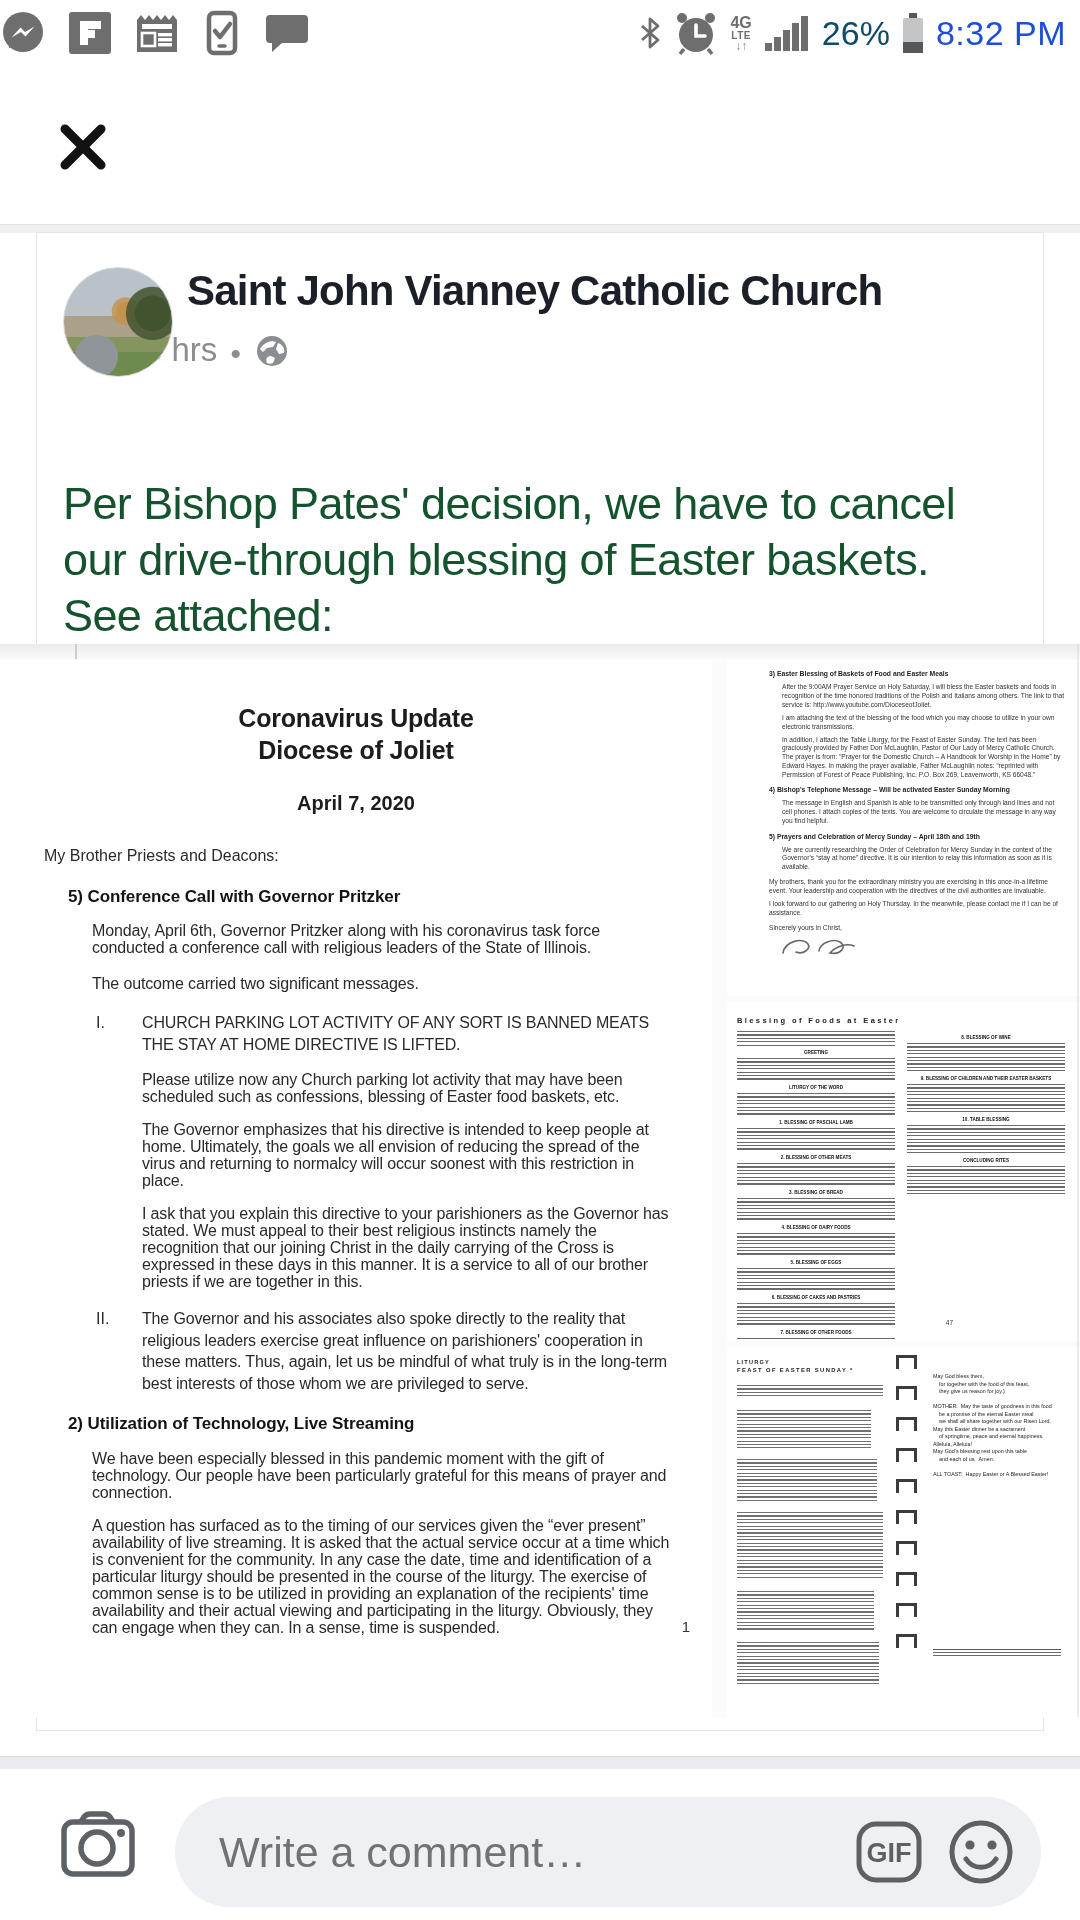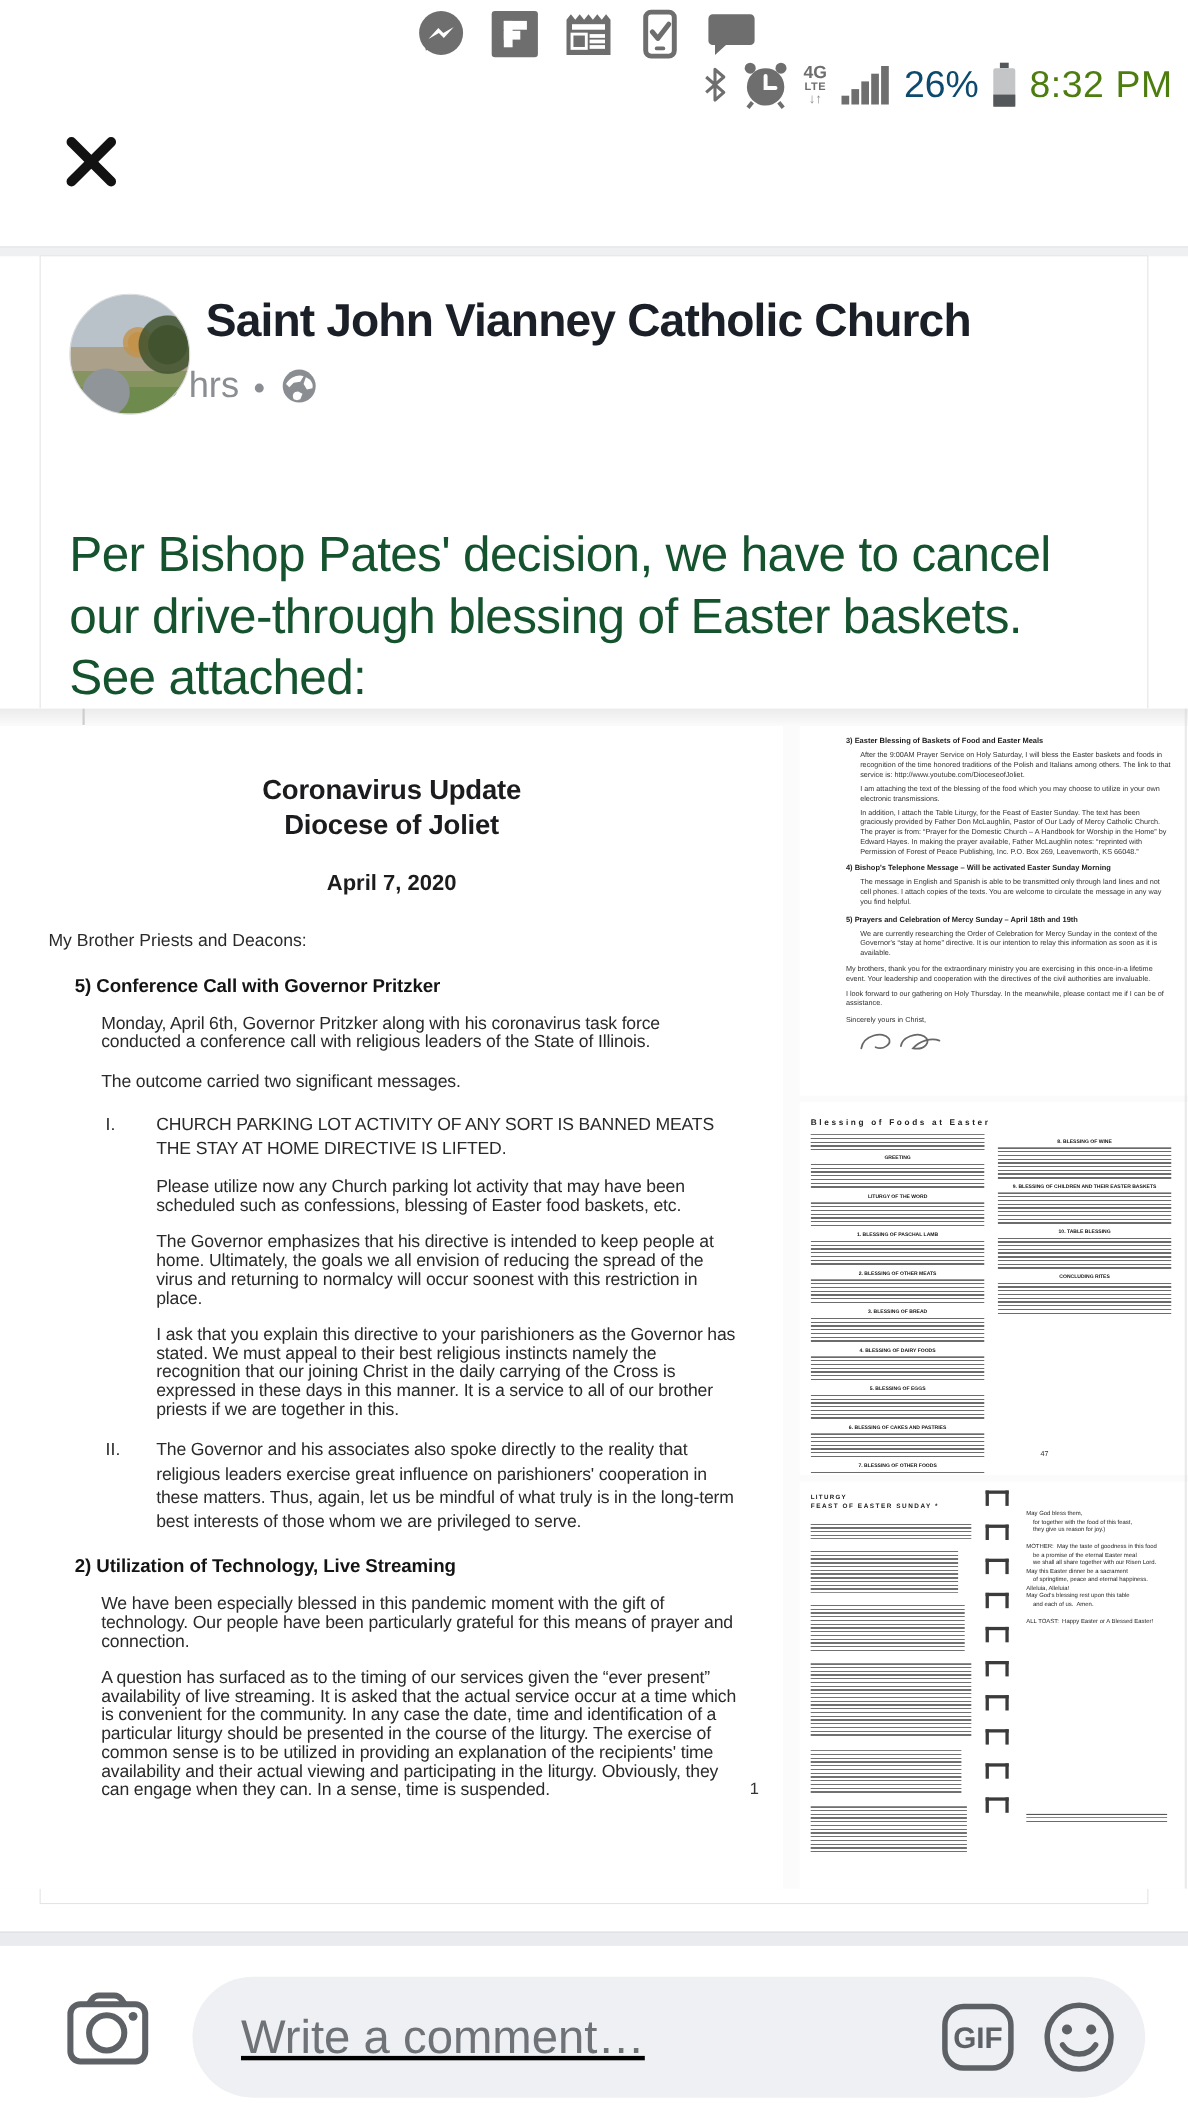--- a/index.html
+++ b/index.html
@@ -1,30 +1,30 @@
 <!DOCTYPE html>
 <html><head>
 <meta charset="utf-8">
 <style>
   html,body{margin:0;padding:0;}
   body{width:1080px;height:1920px;background:#ffffff;position:relative;overflow:hidden;
        font-family:"Liberation Sans", sans-serif;}
 
   
-  .statusbar{position:absolute;top:0;left:0;right:0;height:58px;display:flex;align-items:center;
-             padding:8px 14px 0 0;box-sizing:border-box;flex-direction:column;}
+  .statusbar{position:absolute;top:0;left:0;right:0;height:58px;display:flex;
+             padding:8px 14px 0 0;box-sizing:border-box;}
   .sb-left{display:flex;align-items:center;gap:22px;}
   .sb-right{margin-left:auto;display:flex;align-items:center;gap:11px;color:#6b6b6b;}
   .sb-ico{display:block;}
   .lte{display:flex;flex-direction:column;align-items:center;line-height:1;color:#6e6e6e;font-weight:bold;}
   .lte .t{font-size:16px;}
   .lte .b{font-size:10px;letter-spacing:.5px;}
   .lte .arrows{font-size:12px;line-height:10px;letter-spacing:0;color:#8a8a8a;}
   .sb-pct{font-size:34px;color:#0c4a6e;}
-  .sb-time{font-size:34px;color:#4d7c0f;letter-spacing:.5px;}
+  .sb-time{font-size:34px;color:#1d4ed8;letter-spacing:.5px;}
 
   
   .close-btn{position:absolute;top:120px;left:56px;width:54px;height:54px;cursor:pointer;}
 
   .top-divider{position:absolute;top:224px;left:0;right:0;height:8px;background:#eff0f2;
                border-top:1px solid #e2e3e5;}
 
   
   .card{position:absolute;top:232px;left:36px;width:1008px;box-sizing:border-box;background:#fff;
         border:1px solid #e2e4e7;padding-bottom:13px;}
@@ -105,21 +105,21 @@
   .pc-foot::after{content:"";display:block;height:5px;
       background:repeating-linear-gradient(to bottom, rgba(45,45,45,.7) 0 1.1px, transparent 1.1px 3px);}
 
   
   .bottom-divider{position:absolute;top:1756px;left:0;right:0;height:12px;background:#e9ebee;
                   border-top:1px solid #dbdde0;}
   .comment-bar{position:absolute;top:1769px;left:0;right:0;height:151px;background:#fff;}
   .camera-btn{position:absolute;left:58px;top:40px;cursor:pointer;}
   .comment-pill{position:absolute;left:175px;top:28px;width:866px;height:110px;border-radius:55px;
                 background:#eef0f3;display:flex;align-items:center;box-sizing:border-box;
-                padding:0 26px 0 42px;text-decoration:underline;}
+                padding:0 26px 0 42px;}
   .comment-input{flex:1;border:none;outline:none;background:transparent;font-size:43px;color:#3b3d40;
                  font-family:"Liberation Sans", sans-serif;min-width:0;}
   .comment-input::placeholder{color:#6f7378;opacity:1;}
   .pill-icons{display:flex;align-items:center;gap:24px;margin-left:12px;}
   .pill-btn{cursor:pointer;display:block;}
 </style>
 </head>
 <body>
 
 <div class="statusbar">

